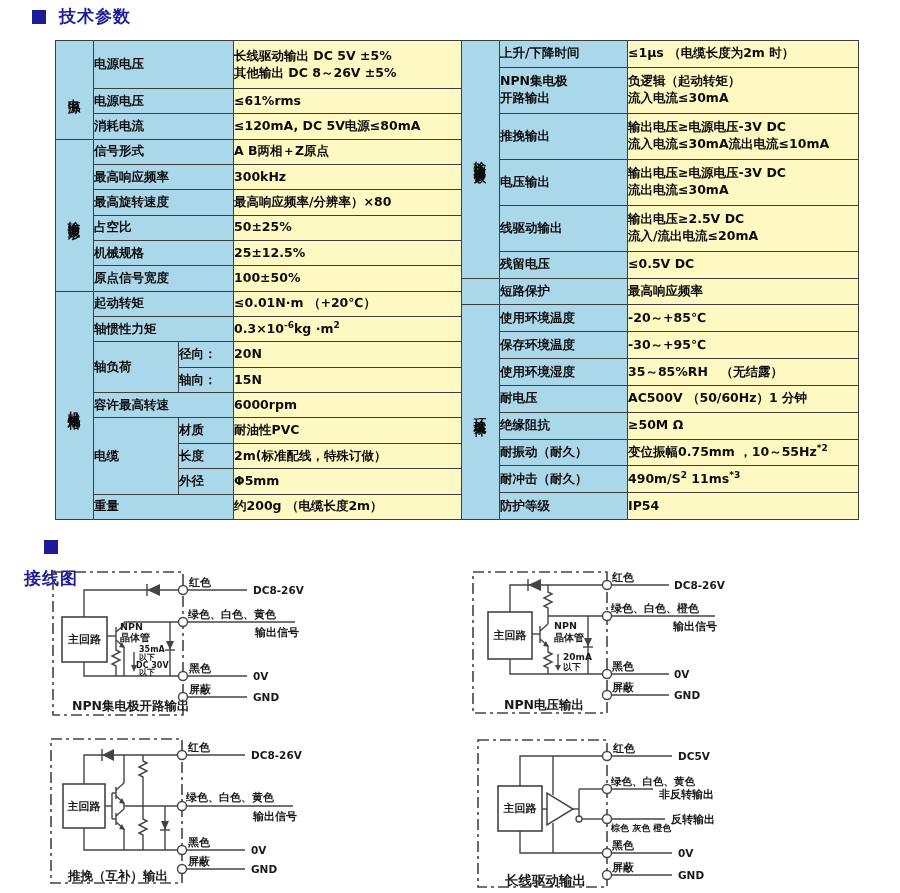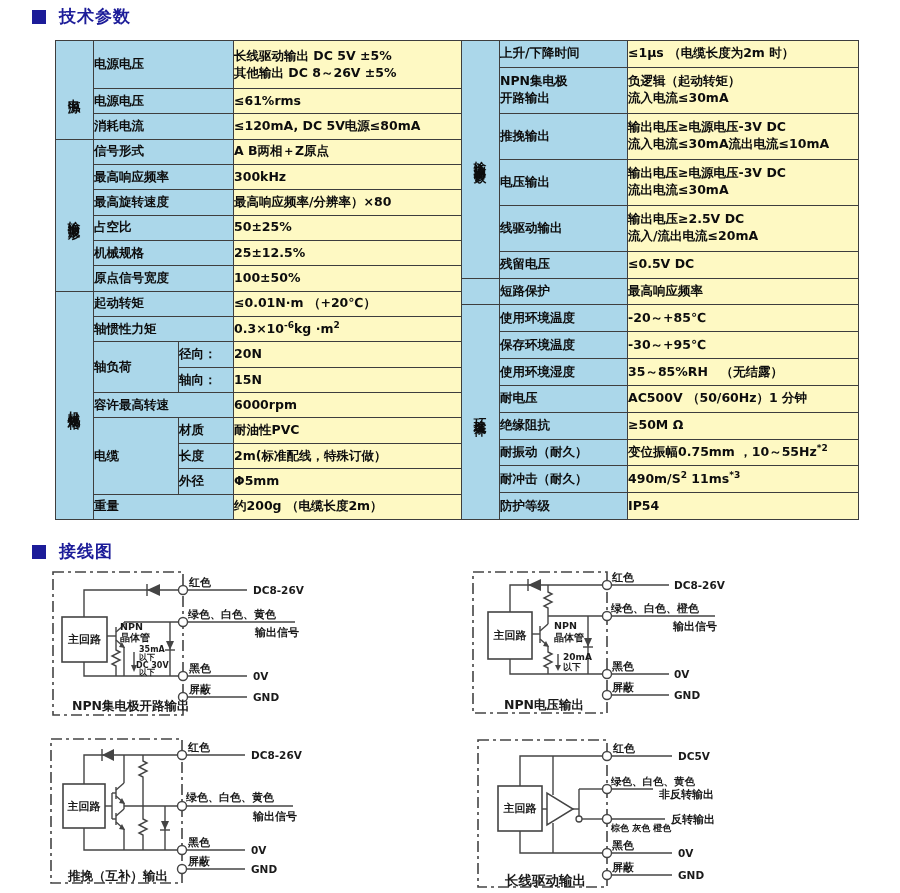--- a/index.html
+++ b/index.html
@@ -223,21 +223,21 @@
         <td class="val"><span>490m/S</span><span class="sup">2</span><span>  11ms</span><span class="sup">*3</span></td>
       </tr>
       <tr>
             <td class="l">防护等级</td>
             <td class="val">IP54</td>
           </tr>
     </tbody>
       </table>
   </div>
 
-  <div class="sec" style="left:32px;top:540px;">
+  <div class="sec" style="left:24px;top:540px;flex-direction:column;">
     <span class="sq"></span>
     <span class="t">接线图</span>
   </div>
 
   <svg class="diag" style="left:50px;top:566px;" width="310" height="152" viewBox="0 0 310 152">
     <rect class="dashrect" x="3" y="6" width="130" height="143"></rect>
     <rect class="box" x="12" y="51" width="45" height="45"></rect>
     <text x="34.5" y="77" text-anchor="middle">主回路</text>
     <path d="M34,51 V24 H133"></path>
     <polygon points="110,18 110,30 97,24"></polygon>

